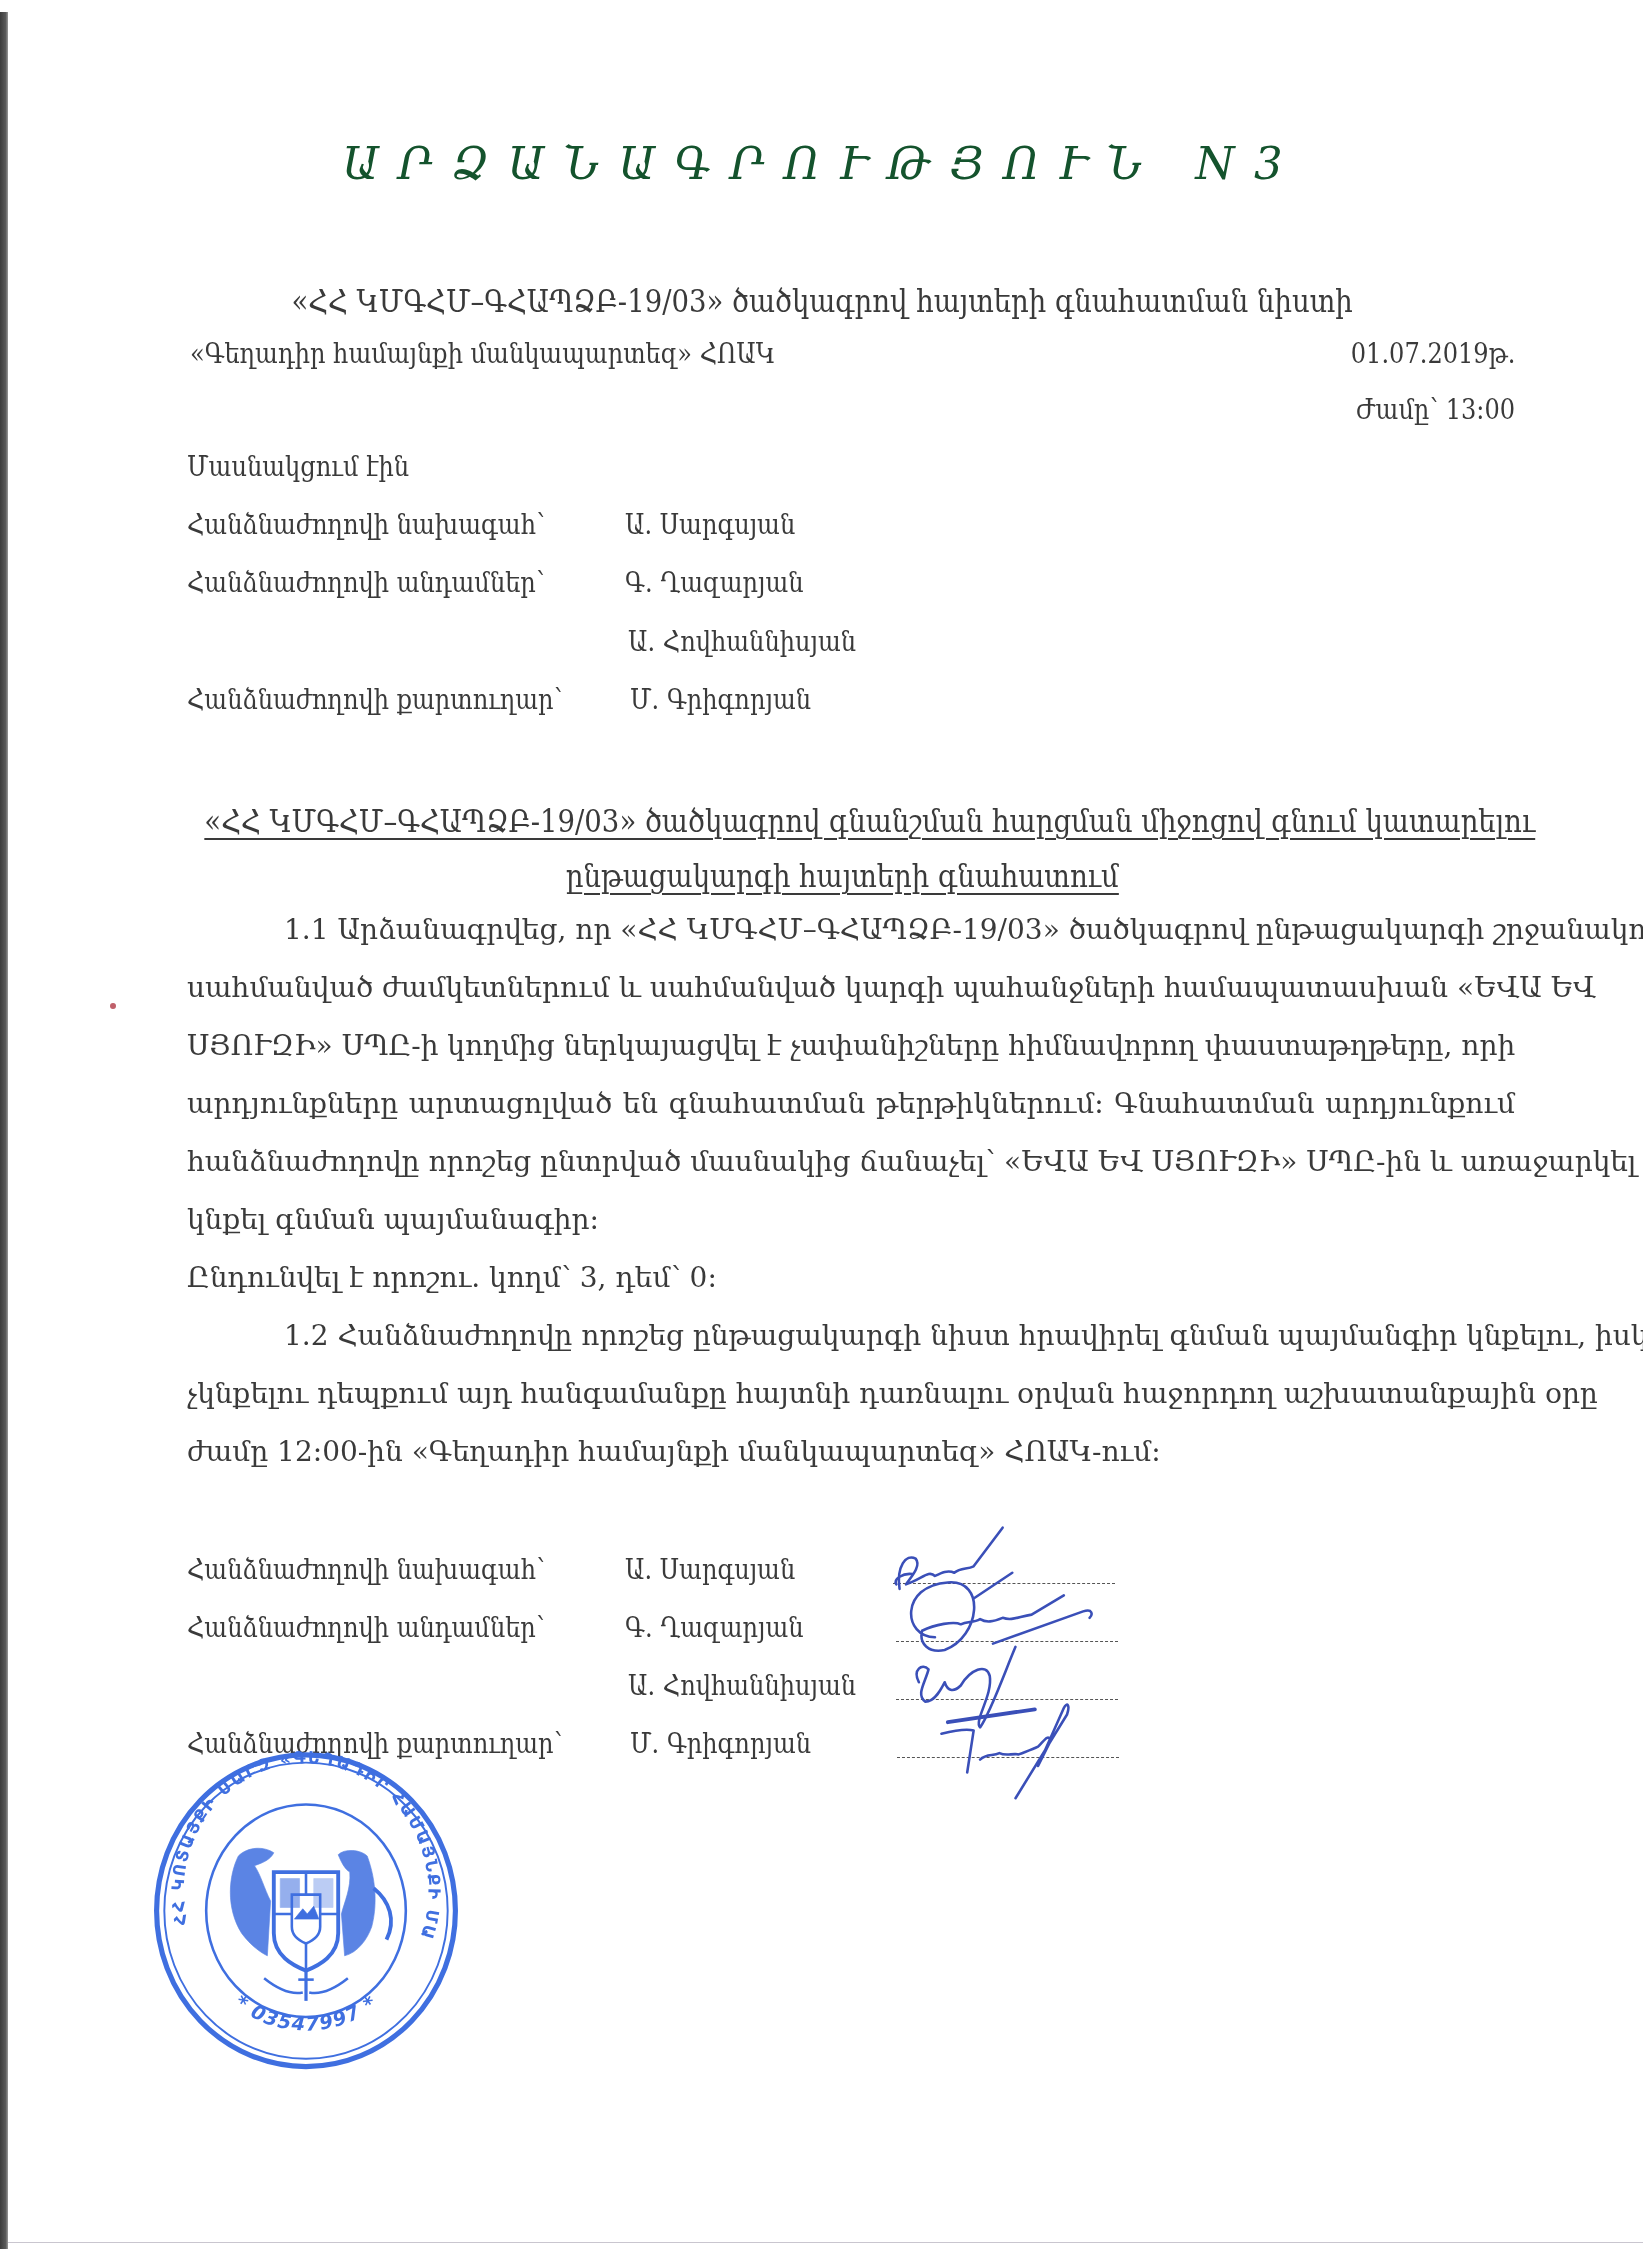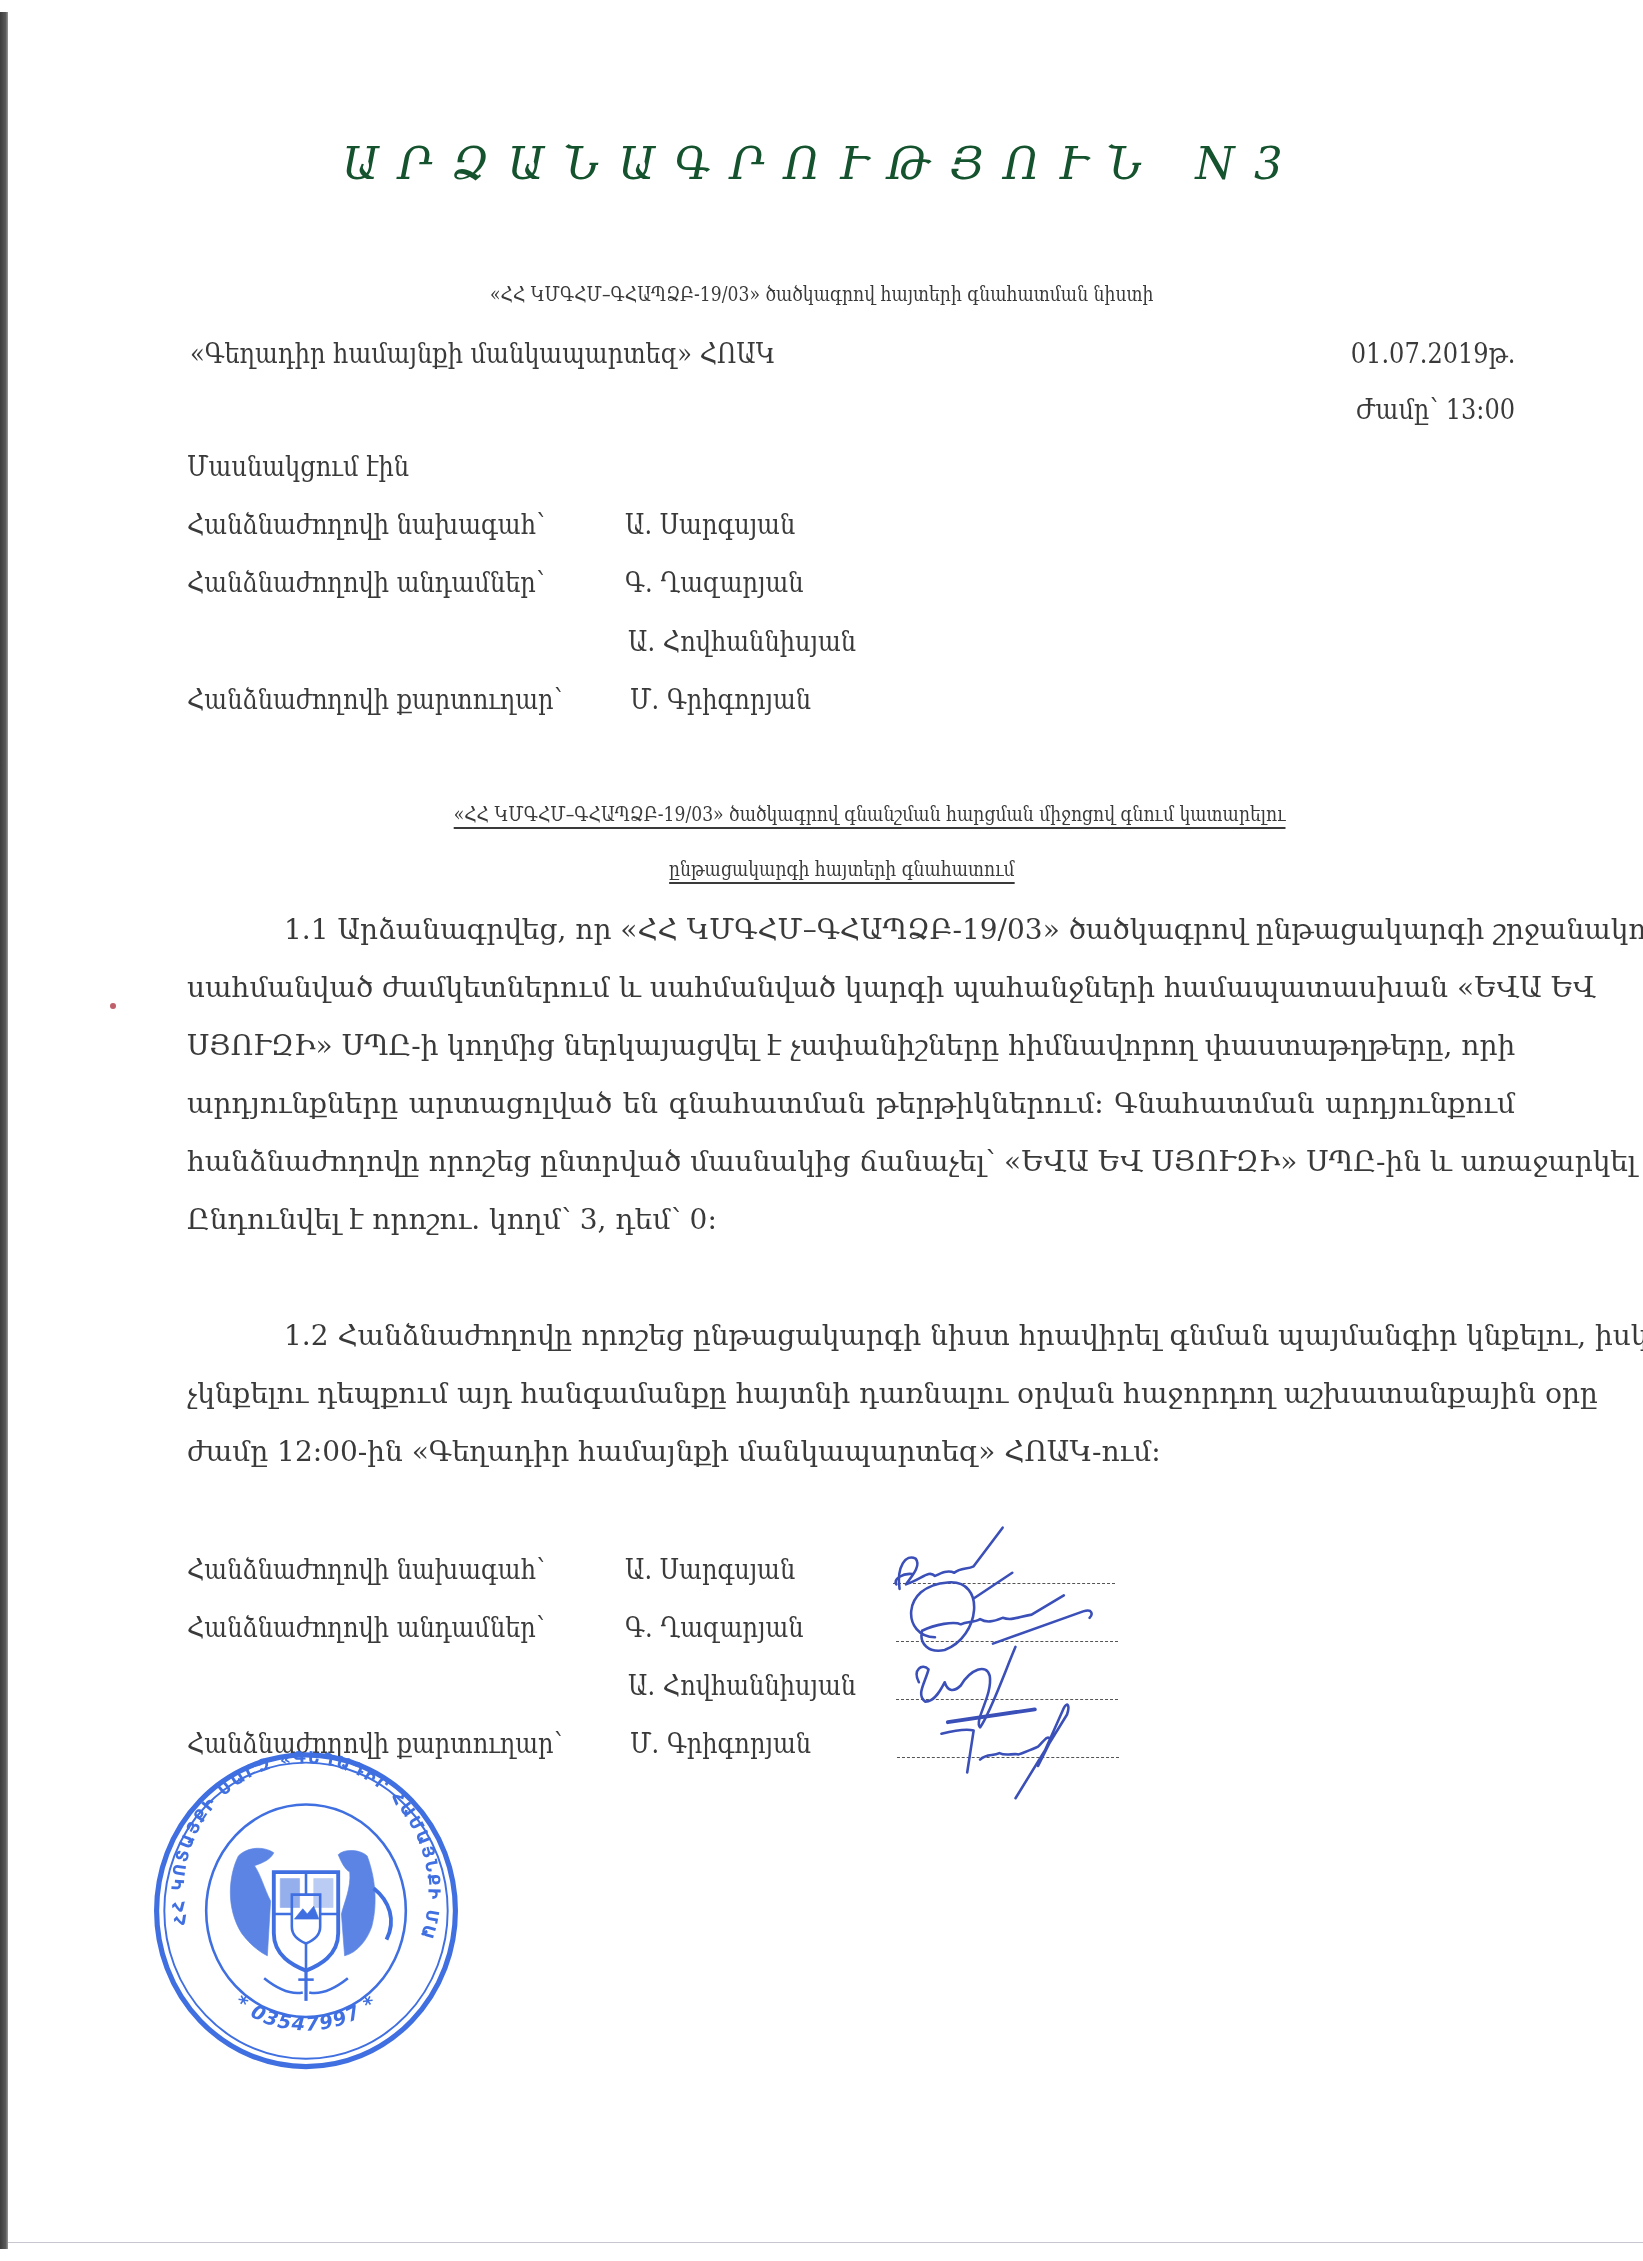--- a/index.html
+++ b/index.html
@@ -7,21 +7,21 @@
          font-family:"DejaVu Serif", "Liberation Serif", serif; color:#3a3a3a; }
   .scan-edge { position:absolute; left:0; top:11.6px; width:8.4px; height:2237px;
                background:linear-gradient(90deg,#3c3c3c,#5a5a5a 70%,#9a9a9a); }
   .bottom-rule { position:absolute; left:7.7px; right:0; top:2242px; height:1.3px; background:#c9c6cf; }
   .red-dot { position:absolute; left:110px; top:1003px; width:5.8px; height:5.8px; border-radius:50%; background:#c0606a; }
 
   .t { position:absolute; white-space:nowrap; font-size:28px; line-height:1; transform:scaleX(0.86); transform-origin:left top; }
   .t.r { transform-origin:right top; }
   .title { position:absolute; top:137px; left:0; width:1644px; text-align:center;
            font-size:45px; font-style:italic; letter-spacing:19.3px; color:#14532d; white-space:nowrap; }
-  .center { position:absolute; left:0; width:1644px; text-align:center; white-space:nowrap; font-size:20px; }
+  .center { position:absolute; left:0; width:1644px; text-align:center; white-space:nowrap; font-size:32px; }
   .center span { display:inline-block; transform:scaleX(0.86); }
   .heading span { text-decoration:underline; text-decoration-thickness:1.9px; text-underline-offset:6.4px; }
 
   .para { position:absolute; left:187px; width:1328px; font-size:28px; line-height:58px; }
   .para .line { display:block; white-space:nowrap; text-align:justify; text-align-last:justify; height:58px; overflow:visible; }
   .para .line.last { text-align-last:left; }
   .para .line.indent { padding-left:97px; }
 
   .sig-line { position:absolute; width:222px; height:0; border-top:1.9px dashed #555; }
   .sig { position:absolute; }
@@ -54,20 +54,21 @@
 
 <div class="center heading" style="top:802px;margin-left:48px;"><span>«ՀՀ ԿՄԳՀՄ–ԳՀԱՊՁԲ-19/03» ծածկագրով  գնանշման  հարցման միջոցով գնում կատարելու</span></div>
 <div class="center heading" style="top:857px;padding-left:20px;"><span>ընթացակարգի  հայտերի  գնահատում</span></div>
 
 <div class="para" style="top:901px;">
   <span class="line indent">1.1 Արձանագրվեց, որ «ՀՀ ԿՄԳՀՄ–ԳՀԱՊՁԲ-19/03» ծածկագրով ընթացակարգի շրջանակում</span>
   <span class="line">սահմանված ժամկետներում և սահմանված կարգի պահանջների համապատասխան «ԵՎԱ ԵՎ</span>
   <span class="line">ՍՅՈՒԶԻ» ՍՊԸ-ի կողմից ներկայացվել է չափանիշները հիմնավորող փաստաթղթերը, որի</span>
   <span class="line">արդյունքները արտացոլված են գնահատման թերթիկներում: Գնահատման արդյունքում</span>
   <span class="line">հանձնաժողովը որոշեց ընտրված մասնակից ճանաչել՝  «ԵՎԱ ԵՎ ՍՅՈՒԶԻ» ՍՊԸ-ին և առաջարկել</span>
+  <span class="line last">կնքել գնման պայմանագիր:</span>
   <span class="line last">Ընդունվել է որոշու. կողմ՝ 3, դեմ՝ 0:</span>
 </div>
 
 <div class="para" style="top:1307px;">
   <span class="line indent">1.2 Հանձնաժողովը որոշեց ընթացակարգի նիստ հրավիրել գնման պայմանգիր կնքելու, իսկ</span>
   <span class="line">չկնքելու դեպքում այդ հանգամանքը հայտնի դառնալու օրվան հաջորդող աշխատանքային օրը</span>
   <span class="line last">ժամը 12:00-ին «Գեղադիր համայնքի մանկապարտեզ» ՀՈԱԿ-ում:</span>
 </div>
 
 <div>

